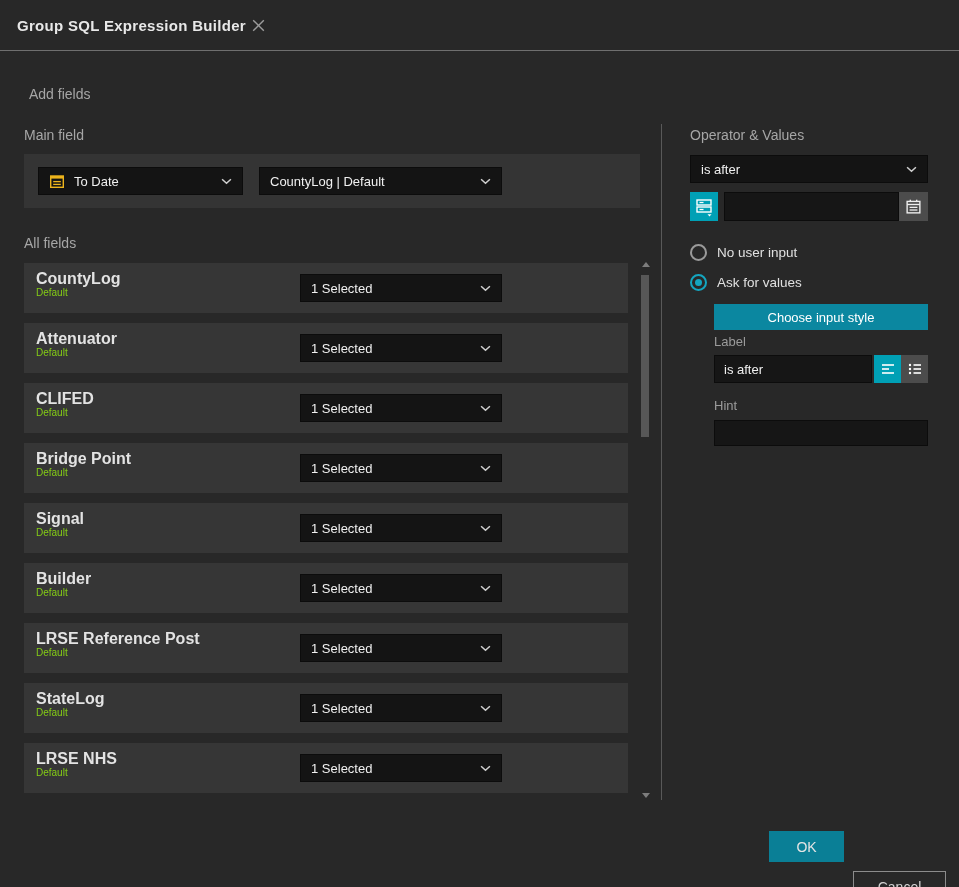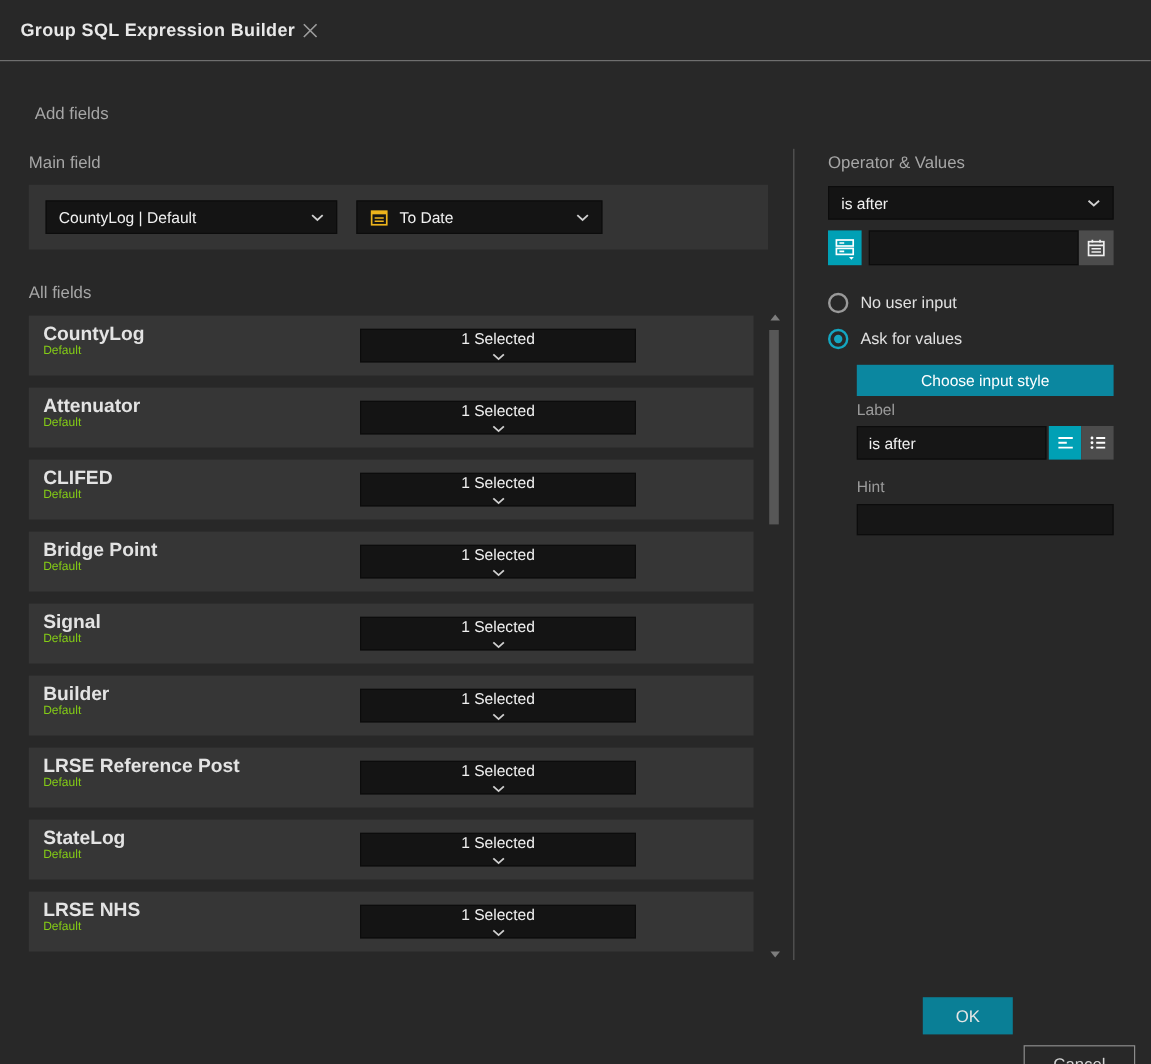--- a/index.html
+++ b/index.html
@@ -31,21 +31,21 @@
   #main-panel { position:absolute; left:24px; top:154px; width:616px; height:54px;
                 background:#343434; display:flex; align-items:center; padding-left:14px; gap:16px; }
   #main-field-select { width:243px; height:28px; }
   #main-date-select  { width:205px; height:28px; }
 
   
   #fields-list { position:absolute; left:24px; top:263px; width:604px; }
   .field-row { position:relative; height:50px; margin-bottom:10px; background:#363636; }
   .field-row .fname { position:absolute; left:12px; top:7px;  font-size:16px; color:#e3e3e3;font-weight:bold; }
   .field-row .fsub  { position:absolute; left:12px; top:24px; font-size:10px; color:#84cc16; }
-  .field-row .selectbox { position:absolute; left:276px; top:11px; width:230px; height:28px;flex-direction:column; }
+  .field-row .selectbox { position:absolute; left:276px; top:11px; width:202px; height:28px; }
 
   
   #scrollbar { position:absolute; left:639px; top:258px; width:13px; height:544px; }
   .scroll-up, .scroll-down { position:absolute; left:3px; width:0; height:0;
      border-left:4px solid transparent; border-right:4px solid transparent; cursor:pointer; }
   .scroll-up   { top:4px;    border-bottom:5px solid #7d7d7d; }
   .scroll-down { bottom:4px; border-top:5px solid #7d7d7d; }
   .scroll-thumb { position:absolute; left:2px; top:17px; width:8px; height:162px; background:#575757; cursor:pointer; }
 
   
@@ -105,37 +105,37 @@
       <svg width="17" height="17" viewBox="0 0 16 16">
         <path d="M3 3l10 10M13 3L3 13" stroke="#9c9c9c" stroke-width="1.3" fill="none"></path>
       </svg>
     </span>
   </div>
 
   <div class="sec-heading" id="heading-add-fields">Add fields</div>
   <div class="sec-heading" id="heading-main-field">Main field</div>
 
   <div id="main-panel">
-    <div class="selectbox" id="main-field-select">
-      <span class="sel-left">
-        <span>CountyLog | Default</span>
-      </span>
-      <svg width="11" height="7" viewBox="0 0 10 6">
-        <path d="M1 1l4 3.6L9 1" fill="none" stroke="#cfcfcf" stroke-width="1.4"></path>
-      </svg>
-    </div>
     <div class="selectbox" id="main-date-select">
       <span class="sel-left">
         <svg width="16" height="16" viewBox="0 0 16 16">
           <rect x="1.7" y="3" width="12.6" height="11.3" fill="none" stroke="#edb41c" stroke-width="1.4"></rect>
           <rect x="1.7" y="3" width="12.6" height="2.6" fill="#edb41c"></rect>
           <line x1="4.2" y1="8.6" x2="11.8" y2="8.6" stroke="#edb41c" stroke-width="1.3"></line>
           <line x1="4.2" y1="11.4" x2="11.8" y2="11.4" stroke="#edb41c" stroke-width="1.3"></line>
         </svg>
         <span>To Date</span>
+      </span>
+      <svg width="11" height="7" viewBox="0 0 10 6">
+        <path d="M1 1l4 3.6L9 1" fill="none" stroke="#cfcfcf" stroke-width="1.4"></path>
+      </svg>
+    </div>
+    <div class="selectbox" id="main-field-select">
+      <span class="sel-left">
+        <span>CountyLog | Default</span>
       </span>
       <svg width="11" height="7" viewBox="0 0 10 6">
         <path d="M1 1l4 3.6L9 1" fill="none" stroke="#cfcfcf" stroke-width="1.4"></path>
       </svg>
     </div>
   </div>
 
   <div class="sec-heading" id="heading-all-fields">All fields</div>
 
   <div id="fields-list">

